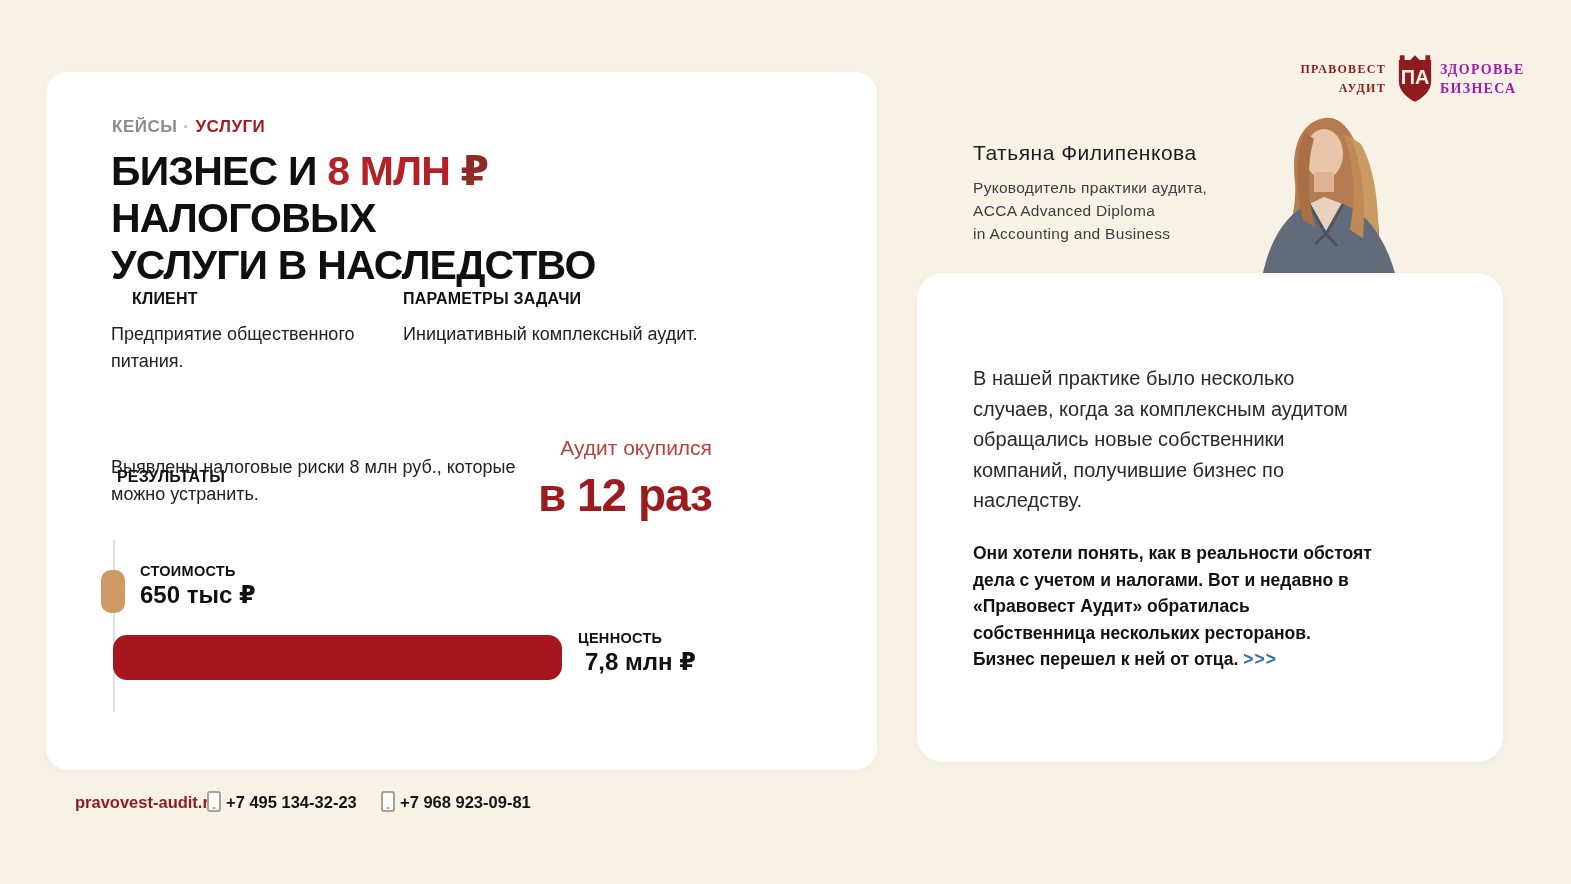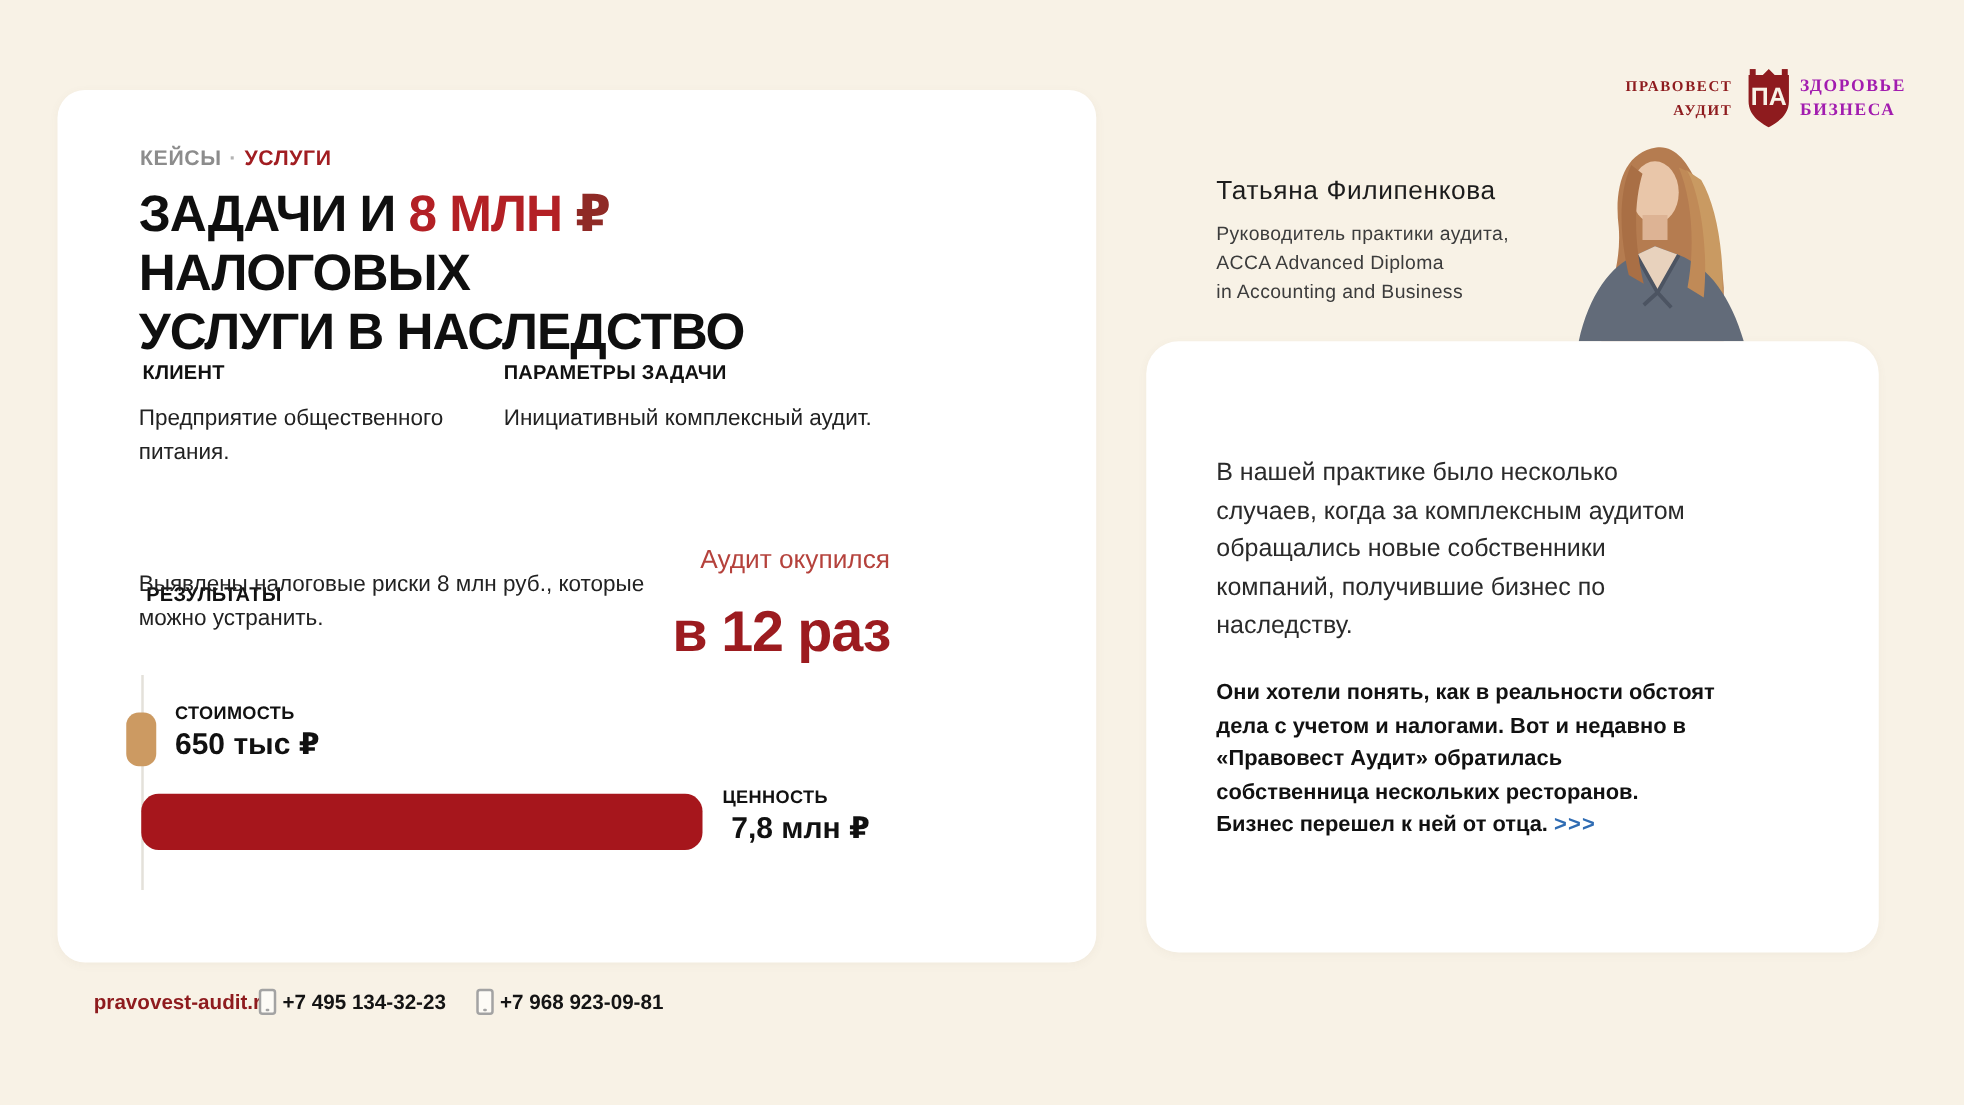--- a/index.html
+++ b/index.html
@@ -30,31 +30,31 @@
     position:absolute;left:111px;top:148px;width:640px;
     font-size:41px;line-height:47px;font-weight:bold;color:#0f0f0f;
     letter-spacing:-0.8px;
   }
   .headline .accent{color:#b32025;}
   .headline .rouble{color:#8f2a26;}
 
   
   .info-label{position:absolute;font-size:16px;font-weight:bold;color:#111;letter-spacing:0.2px;}
   .info-text{position:absolute;font-size:18px;line-height:27px;color:#222;}
-  .lbl-client{left:114px;top:290px;}
+  .lbl-client{left:132px;top:290px;}
   .txt-client{left:111px;top:321px;width:255px;}
   .lbl-task{left:403px;top:290px;}
   .txt-task{left:403px;top:321px;width:310px;}
   .lbl-results{left:117px;top:436px;margin-top:32px;}
   .txt-results{left:111px;top:454px;width:405px;}
 
   
   .payoff{position:absolute;left:487px;top:436px;width:225px;text-align:right;}
   .payoff-caption{font-size:21px;color:#b5423c;}
-  .payoff-value{font-size:46px;font-weight:bold;color:#9c1b1f;letter-spacing:-1px;margin-top:18px;}
+  .payoff-value{font-size:46px;font-weight:bold;color:#9c1b1f;letter-spacing:-1px;margin-top:8px;}
 
   
   .chart{position:absolute;left:46px;top:72px;width:831px;height:620px;pointer-events:none;}
   .axis-line{position:absolute;left:67px;top:468px;width:2px;height:172px;background:#e4e1da;}
   .bar{position:absolute;border-radius:10px;}
   .bar-cost{left:55px;top:498px;height:43px;max-width:24px;background:#cc9a62;}
   .bar-value{left:67px;top:563px;height:45px;border-radius:14px;background:#a6161c;}
   .bar-label{position:absolute;font-size:14.5px;font-weight:bold;color:#111;letter-spacing:0.3px;}
   .bar-num{position:absolute;font-size:24px;font-weight:bold;color:#111;}
   .lbl-cost{left:94px;top:491px;}
@@ -101,21 +101,21 @@
 
 <div class="page">
 
   <div class="card card-left"></div>
 
   <div class="breadcrumb">
     <span class="crumb-section">КЕЙСЫ</span><span class="crumb-sep">·</span><span class="crumb-current">УСЛУГИ</span>
   </div>
 
   <div class="headline">
-    <div><span>ЗАДАЧИ И </span><span class="accent">8 МЛН</span><span class="rouble"> ₽</span><span> НАЛОГОВЫХ</span></div>
+    <div><span>БИЗНЕС И </span><span class="accent">8 МЛН</span><span class="rouble"> ₽</span><span> НАЛОГОВЫХ</span></div>
     <div>УСЛУГИ В НАСЛЕДСТВО</div>
   </div>
 
   <div class="info-label lbl-client">КЛИЕНТ</div>
   <div class="info-text txt-client">Предприятие общественного питания.</div>
 
   <div class="info-label lbl-task">ПАРАМЕТРЫ ЗАДАЧИ</div>
   <div class="info-text txt-task">Инициативный комплексный аудит.</div>
 
   <div class="info-label lbl-results">РЕЗУЛЬТАТЫ</div>

